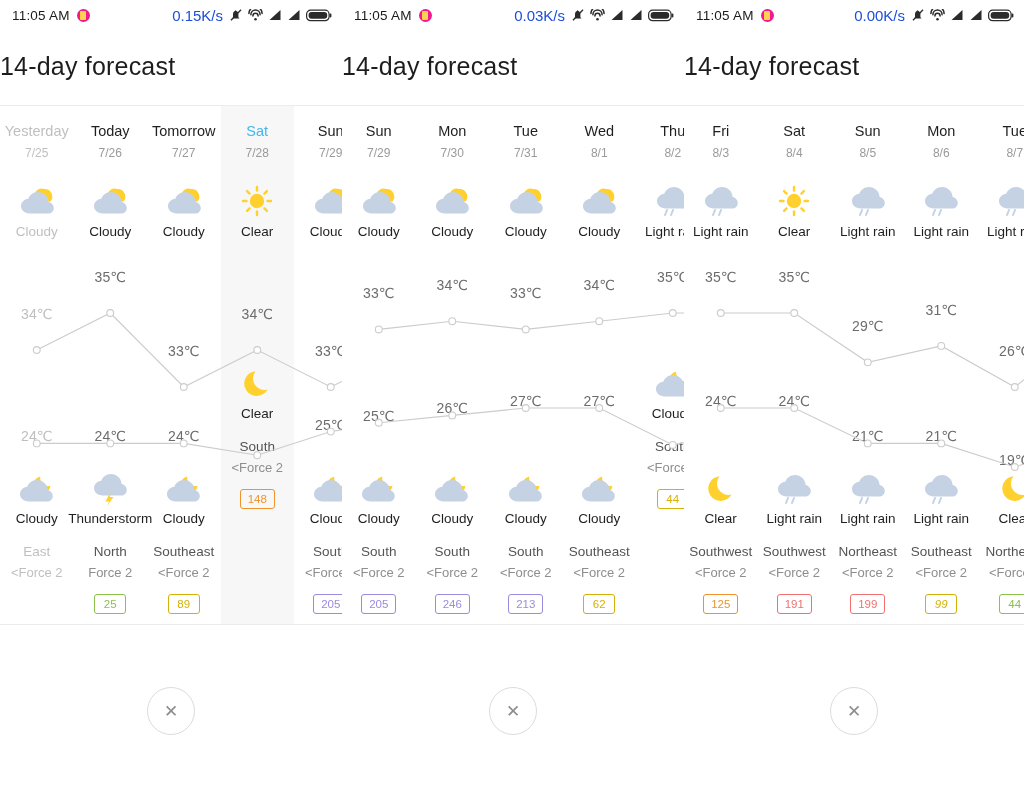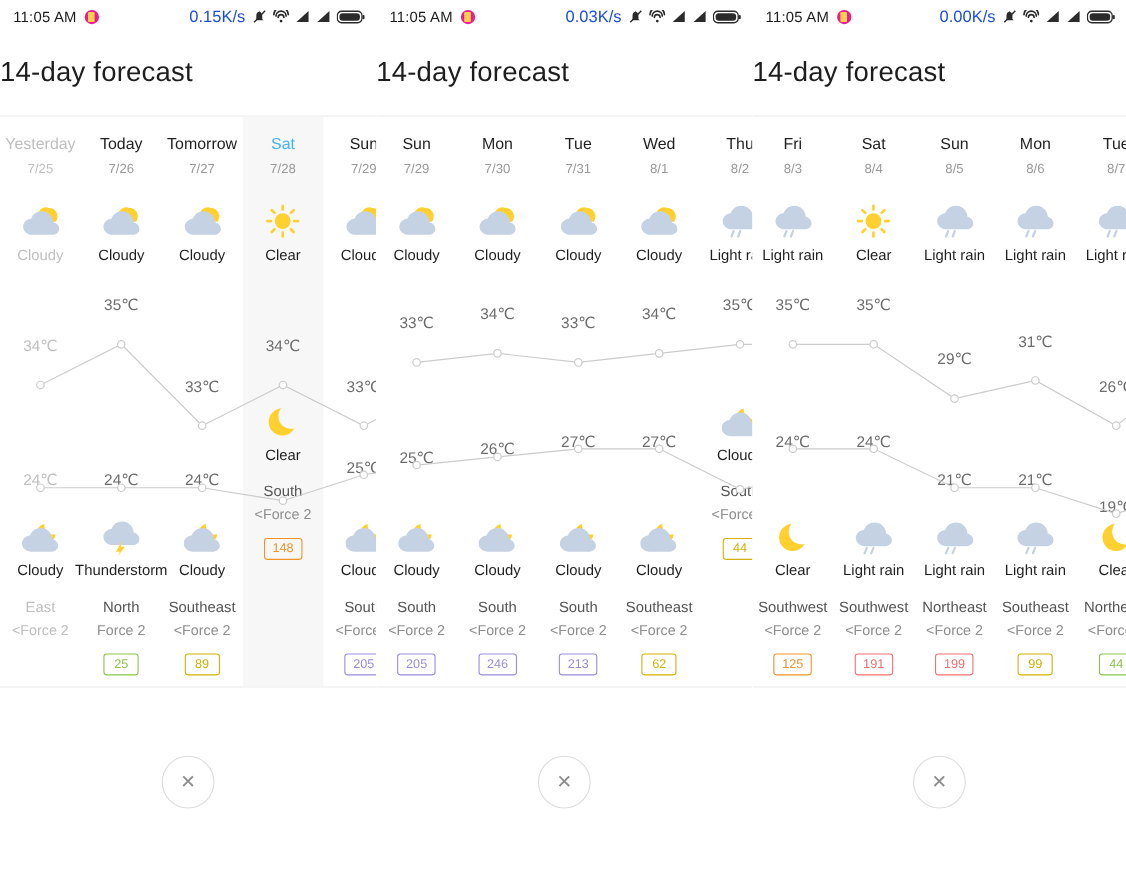--- a/index.html
+++ b/index.html
@@ -724,21 +724,21 @@
                 <g transform="translate(-1,-1)">
                   <path d="M10.5 25.5 C5.8 25.5 2 22.2 2 18.1 C2 14.3 5.2 11.2 9.3 10.8 C10.6 6.8 14.5 4 19 4 C24.7 4 29.3 8.4 29.6 14 C32.6 14.7 34.8 17.2 34.8 20.2 C34.8 23.1 32.2 25.5 29 25.5 Z" fill="#c5d2e4"></path>
                 </g>
                 <line x1="11" y1="26" x2="9" y2="31" stroke="#c5d2e4" stroke-width="2" stroke-linecap="round"></line>
                 <line x1="17" y1="26" x2="15" y2="31" stroke="#c5d2e4" stroke-width="2" stroke-linecap="round"></line>
               </svg>
             </div>
             <div class="night-label">Light rain</div>
             <div class="wind-dir">Southeast</div>
             <div class="wind-force">&lt;Force 2</div>
-            <div class="aqi" style="border-color: rgb(212, 177, 6); color: rgb(212, 177, 6);">99</div>
+            <div class="aqi" style="border-color: rgb(212, 177, 6); color: rgb(212, 177, 6); font-style: italic;">99</div>
           </div>
           <div class="col" style="width: 73.5px;">
             <div class="day">Tue</div>
             <div class="date">8/7</div>
             <div class="cond">
               <svg width="34" height="34" viewBox="0 0 34 34">
                 <g transform="translate(-1,-1)">
                   <path d="M10.5 25.5 C5.8 25.5 2 22.2 2 18.1 C2 14.3 5.2 11.2 9.3 10.8 C10.6 6.8 14.5 4 19 4 C24.7 4 29.3 8.4 29.6 14 C32.6 14.7 34.8 17.2 34.8 20.2 C34.8 23.1 32.2 25.5 29 25.5 Z" fill="#c5d2e4"></path>
                 </g>
                 <line x1="11" y1="26" x2="9" y2="31" stroke="#c5d2e4" stroke-width="2" stroke-linecap="round"></line>

